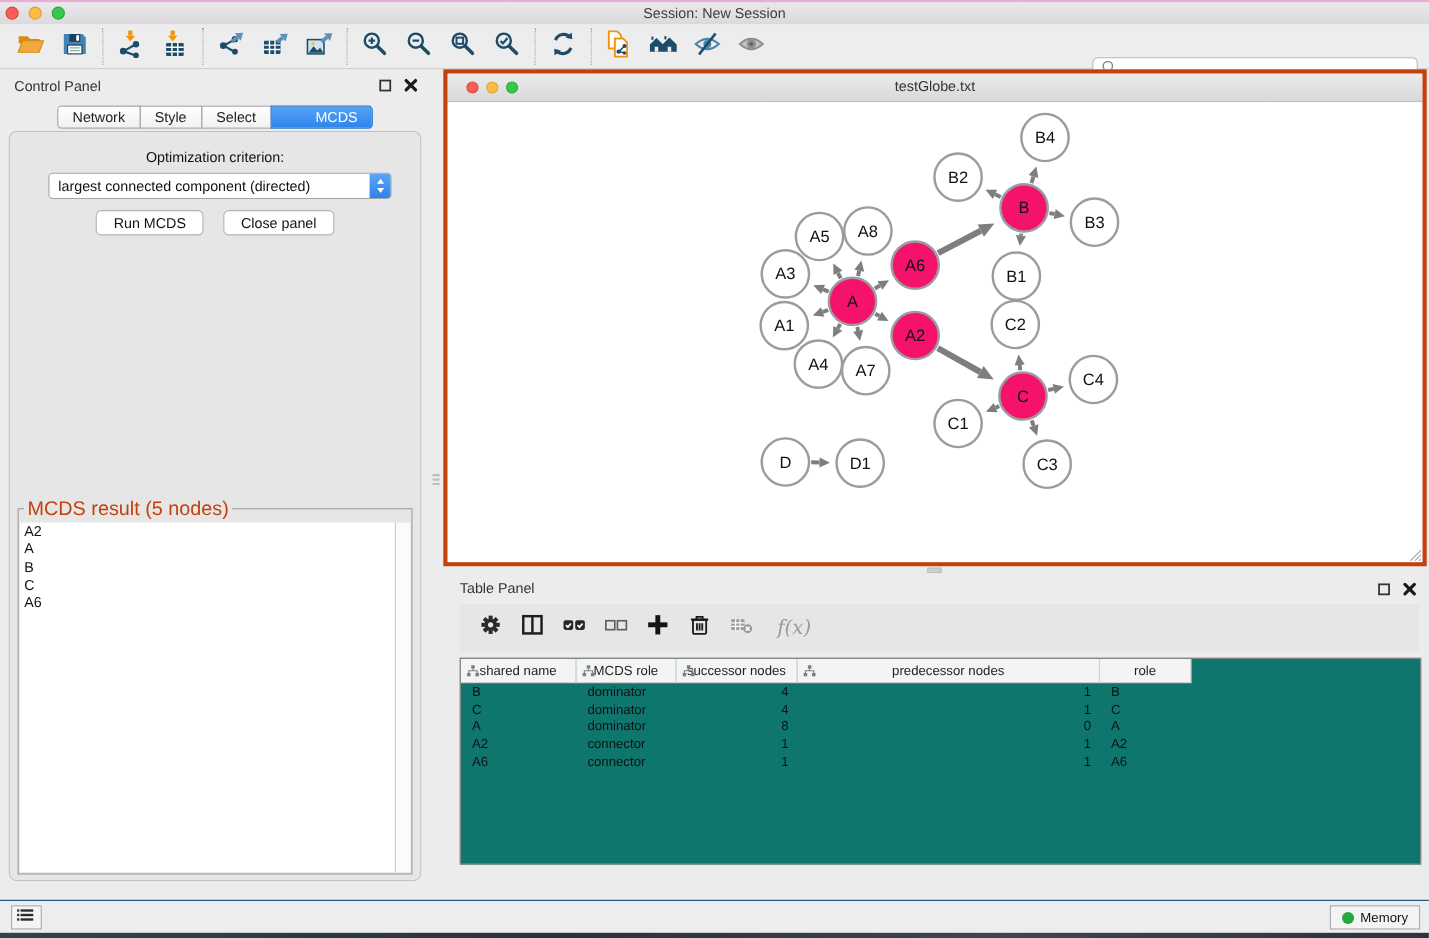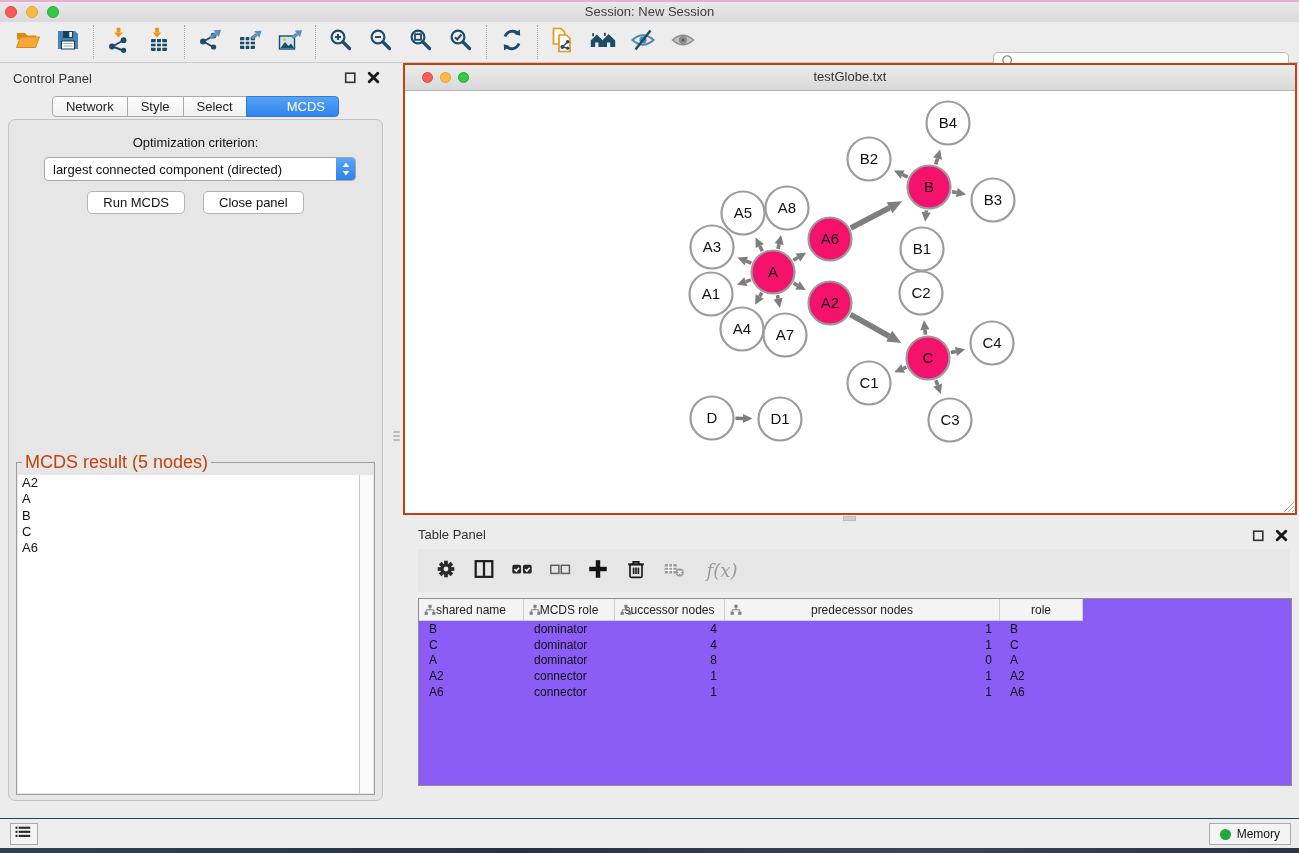--- a/index.html
+++ b/index.html
@@ -57,39 +57,39 @@
   .mcds-item{font-size:13px;line-height:16.3px;padding-left:4px;color:#111;}
   .mcds-scroll{position:absolute;right:1px;top:2px;bottom:1px;width:13px;background:#fbfbfb;border-left:1px solid #c9c9c9;}
   
   .v-splitter{left:391px;top:63px;width:12px;height:755px;background:#ececec;}
   .v-grip{position:absolute;left:2px;top:362px;width:7px;height:22px;display:flex;flex-direction:column;gap:2px;justify-content:center;}
   .v-grip i{height:2px;background:#bdbdbd;border-radius:1px;}
   .h-splitter{left:403px;top:515px;width:896px;height:6px;background:#ececec;}
   .h-grip{position:absolute;left:440px;top:1px;width:13px;height:5px;background:#cfcfcf;border:1px solid #bdbdbd;box-sizing:border-box;}
   
   .network-window{left:403px;top:63px;width:894px;height:452px;box-sizing:border-box;
-    border:2px solid #c2410c;background:#fff;}
+    border:4px solid #c2410c;background:#fff;}
   .nw-titlebar{position:absolute;top:0;left:0;right:0;height:25px;
     background:linear-gradient(#ececec,#d8d8d8);border-bottom:1px solid #b5b5b5;}
   .nw-titlebar .title{text-align:center;font-size:13px;line-height:24px;color:#333;}
   .nw-lights{position:absolute;top:7px;left:17px;display:flex;gap:7px;}
   .nw-lights .light{width:11px;height:11px;}
   .nw-canvas{position:absolute;top:26px;left:0;right:0;bottom:0;background:#fff;overflow:hidden;}
   .nw-grip{position:absolute;right:1px;bottom:1px;width:14px;height:14px;}
   .graph-node-label{font-size:15px;fill:#111;}
   
   .table-panel{left:403px;top:521px;width:896px;height:297px;background:#ececec;}
   .tp-title{position:absolute;left:15px;top:6px;font-size:13px;color:#333;}
   .tp-toolbar{position:absolute;left:15px;right:9px;top:28px;height:43px;background:#e6e6e6;
     display:flex;align-items:center;padding-left:14px;gap:10px;box-sizing:border-box;}
   .tp-btn{width:28px;height:30px;display:flex;align-items:center;justify-content:center;}
   .tp-btn svg{width:24px;height:24px;}
   .fx-label{font-family:"DejaVu Serif",serif;font-style:italic;font-size:18px;color:#9b9b9b;padding-left:4px;}
   .tp-table{position:absolute;left:15px;right:7px;top:77px;height:188px;box-sizing:border-box;
-    background:#8b5cf6;border:1px solid #8e8e8e;overflow:hidden;}
+    background:#0f766e;border:1px solid #8e8e8e;overflow:hidden;}
   .tp-head{display:flex;height:22px;}
   .th{box-sizing:border-box;background:#f4f4f4;border-right:1px solid #cfcfcf;border-bottom:1px solid #cfcfcf;
     position:relative;display:flex;align-items:center;justify-content:center;font-size:12px;color:#222;}
   .th .sorticon{position:absolute;left:5px;top:5px;width:12px;height:12px;}
   .tr{display:flex;height:15.8px;align-items:center;}
   .td{box-sizing:border-box;font-size:12px;color:#111;white-space:nowrap;overflow:hidden;}
   .td.left{padding-left:10px;text-align:left;}
   .td.right{padding-right:8px;text-align:right;}
   .tp-tabs{position:absolute;top:267px;width:100%;display:flex;justify-content:center;}
   

